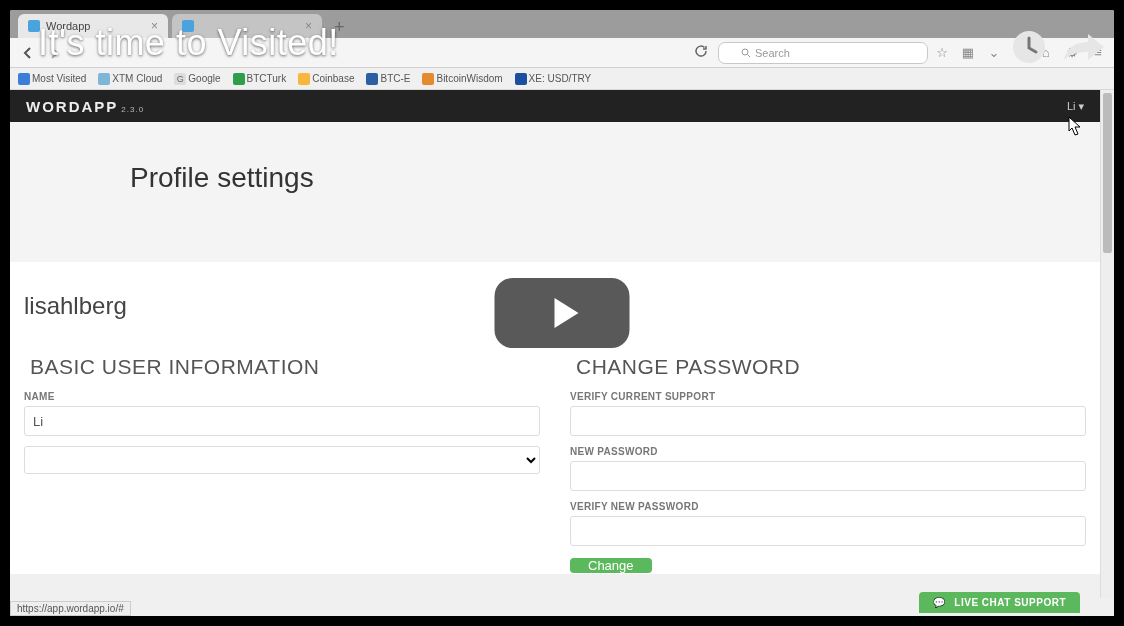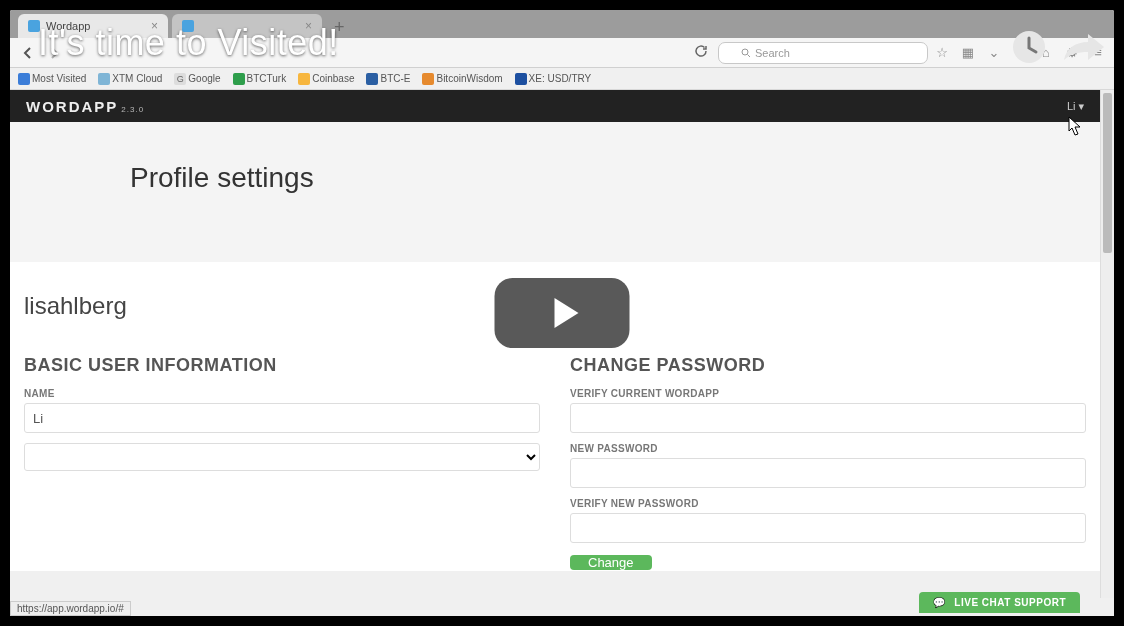--- a/index.html
+++ b/index.html
@@ -50,21 +50,21 @@
 
     .app-body { padding: 40px 110px 0 110px; background: #f4f4f4; height: 140px; }
     .page-title { font-size: 28px; font-weight: 300; color: #333; margin-left: 10px; }
 
     .settings-panel { background: #fff; padding: 30px 0 0 0; }
     .settings-inner { padding: 0 14px; }
     .username { font-size: 24px; font-weight: 300; color: #444; margin-bottom: 35px; }
 
     .two-col { display: flex; gap: 30px; }
     .col { flex: 1; }
-    .section-title { font-size: 18px; font-weight: 700; color: #555; letter-spacing: .5px; margin-bottom: 12px; }
+    .section-title { font-size: 21px; font-weight: 400; color: #555; letter-spacing: .5px; margin-bottom: 12px; margin-left: 6px; }
     .form-group { margin-bottom: 10px; }
     .form-label { font-size: 10px; font-weight: 700; color: #777; letter-spacing: .3px; margin-bottom: 4px; display: block; }
     .form-input { width: 100%; height: 30px; border: 1px solid #ddd; border-radius: 3px; padding: 0 8px; font-size: 13px; color: #555; background: #fff; }
     .form-select { width: 100%; height: 28px; border: 1px solid #ddd; border-radius: 3px; background: #fff; font-size: 12px; padding: 0 4px; }
     .btn-change { background: #5cb85c; color: #fff; border: none; border-radius: 4px; padding: 0 18px; font-size: 13px; cursor: pointer; }
 
     
     .status-bar { position: absolute; bottom: 0; left: 0; background: #eee; border: 1px solid #ccc; font-size: 10px; color: #555; padding: 1px 6px; z-index: 3; }
 
     
@@ -213,21 +213,21 @@
                 </div>
                 <div class="form-group">
                   <select class="form-select"><option></option></select>
                 </div>
               </div>
 
               <div class="col">
                 <div class="section-title">CHANGE PASSWORD</div>
 
                 <div class="form-group">
-                  <label class="form-label">VERIFY CURRENT WORDAPP</label>
+                  <label class="form-label">VERIFY CURRENT SUPPORT</label>
                   <input class="form-input" type="password" style="">
                 </div>
                 <div class="form-group">
                   <label class="form-label">NEW PASSWORD</label>
                   <input class="form-input" type="password" style="">
                 </div>
                 <div class="form-group">
                   <label class="form-label">VERIFY NEW PASSWORD</label>
                   <input class="form-input" type="password" style="">
                 </div>

